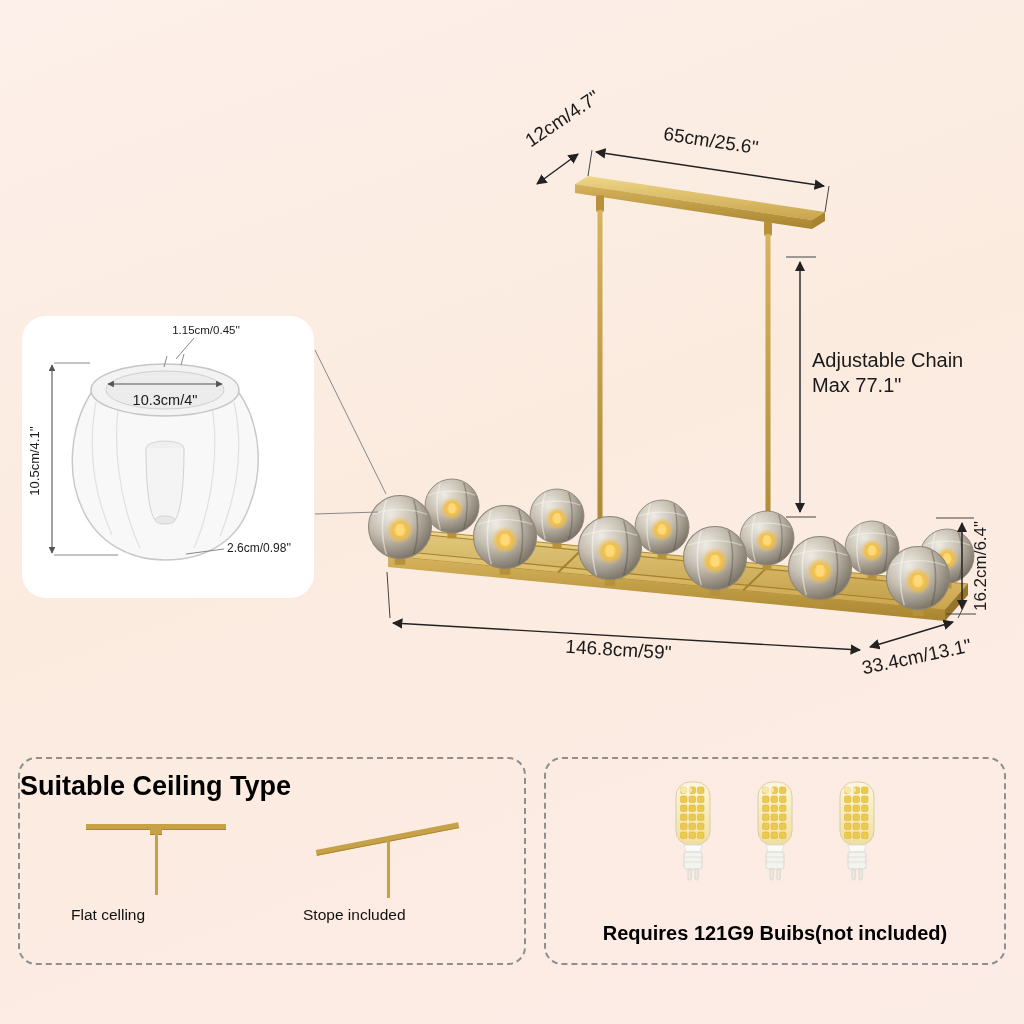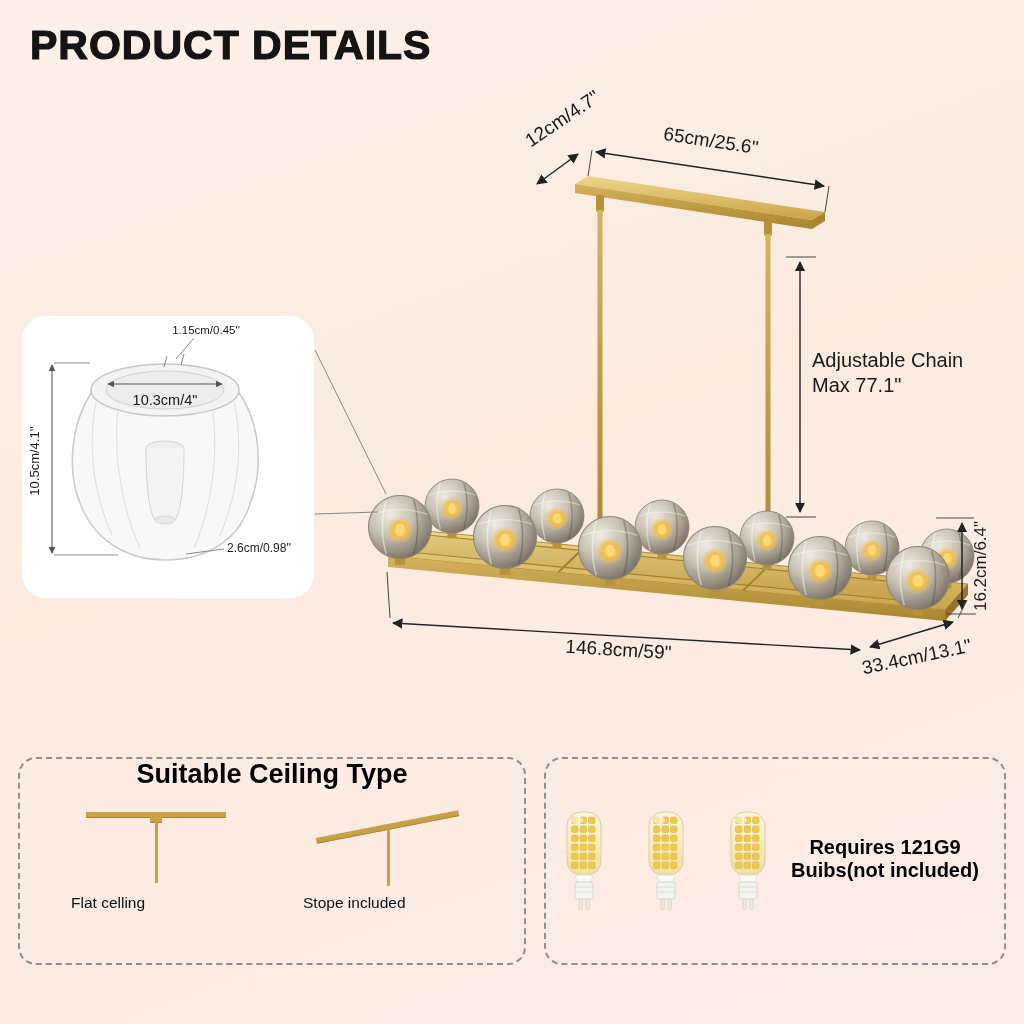--- a/index.html
+++ b/index.html
@@ -24,43 +24,42 @@
   .facet  { stroke: #e0e0e0; stroke-width: 1.2; fill: none; }
 
   .box {
     position: absolute;
     border: 2px dashed #8f8f8f;
     border-radius: 18px;
     box-sizing: border-box;
   }
   .ceiling-box { left: 18px;  top: 757px; width: 508px; height: 208px; }
   .bulb-box    { left: 544px; top: 757px; width: 462px; height: 208px;
-                 display: flex; flex-direction: row; align-items: center; justify-content: space-between;
+                 display: flex; flex-direction: column; align-items: center; justify-content: space-between;
                  padding: 14px 10px 18px 10px; }
-  .box-title { text-align: center; font-size: 27px; font-weight: 700; color:#000; }
+  .box-title { font-size: 27px; font-weight: 700; color:#000; margin-top: 12px; }
   .ceiling-icons { display: flex; justify-content: center; gap: 62px; margin-top: 8px; }
   .ceil-col { display: flex; flex-direction: column; align-items: flex-start; }
   .ceil-icon { position: relative; width: 170px; height: 94px; }
   .bar  { position: absolute; background: #c6a148; border-bottom: 1px solid #a8852f; }
   .flat-bar  { left: 15px; top: 14px; width: 140px; height: 5px; }
   .flat-nub  { left: 79px; top: 19px; width: 12px; height: 5px; }
   .rod  { position: absolute; width: 3px; background: #c6a148; }
   .flat-rod  { left: 84px; top: 19px; height: 66px; }
   .slope-bar { left: 12px; top: 26px; width: 145px; height: 5px; transform: rotate(-11deg); }
   .slope-rod { left: 84px; top: 28px; height: 60px; }
   .ceil-label { font-size: 15.5px; color: #111; margin-top: 2px; }
   .bulb-row { display: flex; gap: 26px; align-items: flex-end; margin-top: 6px; }
   .bulb-text { font-size: 20px; font-weight: 700; color: #000; text-align: center; }
 </style>
 </head>
 <body>
 
 <div class="page">
 
-  <h1 class="title">PRODUCT DETAILS</h1>
 
   <svg class="diagram" width="1024" height="750" viewBox="0 0 1024 750">
     <defs>
       <marker id="arr" viewBox="0 0 10 10" refX="9" refY="5" markerWidth="7.5" markerHeight="7.5" orient="auto-start-reverse">
         <path d="M0,0 L10,5 L0,10 z" fill="#222"></path>
       </marker>
       <marker id="arrS" viewBox="0 0 10 10" refX="9" refY="5" markerWidth="6" markerHeight="6" orient="auto-start-reverse">
         <path d="M0,0 L10,5 L0,10 z" fill="#555"></path>
       </marker>
       <linearGradient id="goldTop" x1="0" y1="0" x2="0" y2="1">

